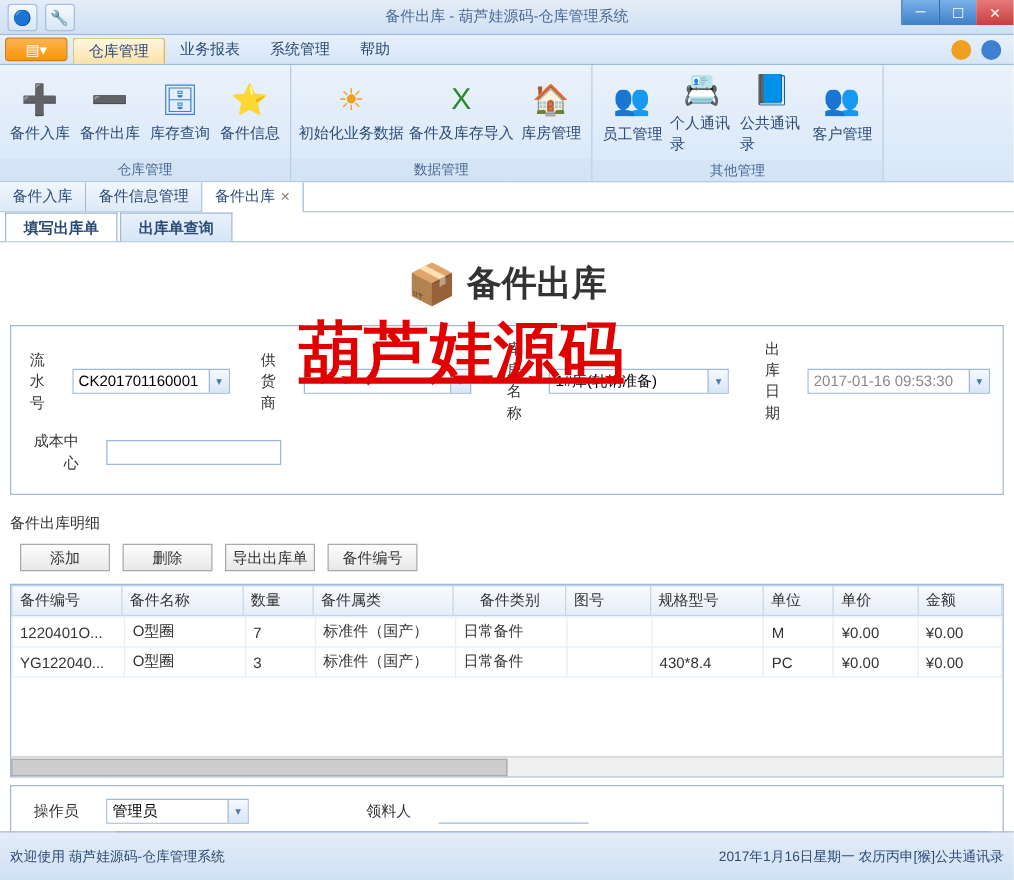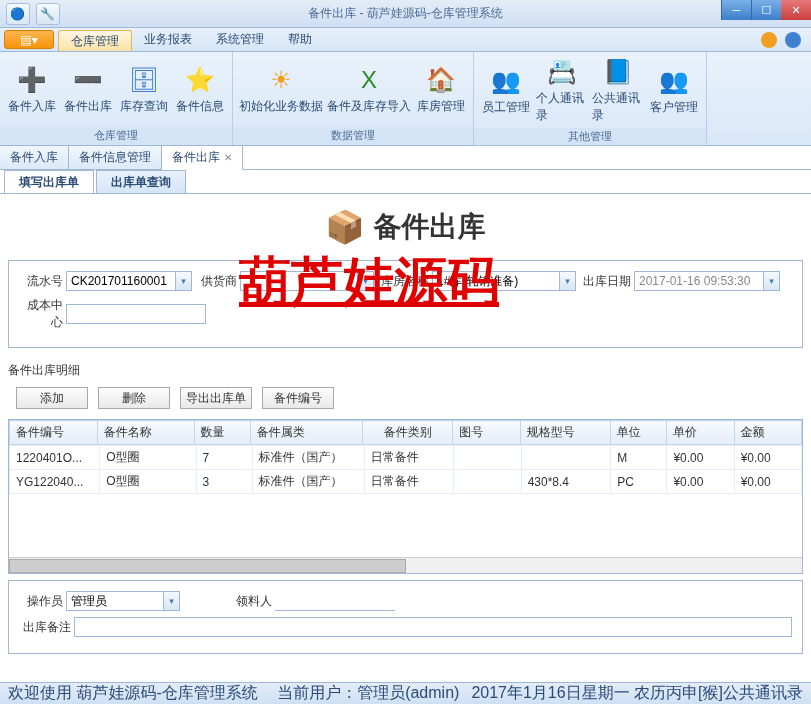--- a/index.html
+++ b/index.html
@@ -43,21 +43,21 @@
 .subtab { padding: 0 14px; font-size: 12px; color: #2b4b75; display: flex; align-items: center; cursor: pointer; background: linear-gradient(#e8f1fb,#d6e5f7); border: 1px solid #a0b8d4; border-bottom: none; margin-right: 2px; }
 .subtab.active { background: #fff; }
 
 
 .page { padding: 0 8px; background: #fff; height: 504px; overflow: hidden; }
 .pagetitle { text-align: center; padding: 14px 0; }
 .pagetitle .tt { font-size: 28px; color: #333; font-weight: 600; display: inline-flex; align-items: center; gap: 8px; }
 .pagetitle .ticon { font-size: 32px; }
 
 .form1 { border: 1px solid #a0b8d4; padding: 10px; margin-bottom: 8px; font-size: 12px; color: #333; position: relative; }
-.frow { display: flex; align-items: center; margin-bottom: 6px; gap: 1px; flex-wrap: nowrap; }
+.frow { display: flex; align-items: center; margin-bottom: 6px; gap: 20px; flex-wrap: nowrap; }
 .flabel { width: 44px; text-align: right; margin-right: 2px; }
 .finput { height: 20px; border: 1px solid #9db8d9; padding: 0 4px; font-size: 12px; }
 .fdd { height: 20px; border: 1px solid #9db8d9; display: inline-flex; }
 .fdd input { border: none; height: 18px; padding: 0 4px; font-size: 12px; }
 .fdd .ddbtn { width: 16px; background: linear-gradient(#f5f9fd,#d8e6f5); border-left: 1px solid #9db8d9; display: flex; align-items: center; justify-content: center; font-size: 9px; color: #4a79b0; }
 .watermark { position: absolute; left: 230px; top: -14px; font-size: 52px; color: #e00000; font-weight: bold; pointer-events: none; text-decoration: underline; }
 
 .section-label { font-size: 12px; color: #333; padding: 6px 0 4px; }
 .btnrow { display: flex; gap: 10px; padding: 4px 8px; }
 .abtn { min-width: 72px; height: 22px; background: linear-gradient(#fdfdfd,#e8e8e8); border: 1px solid #a8a8a8; font-size: 12px; color: #333; cursor: pointer; }
@@ -66,21 +66,21 @@
 .grid table { width: 100%; border-collapse: collapse; font-size: 12px; }
 .grid th { background: linear-gradient(#f7fafd,#e4edf8); border: 1px solid #c4d5ea; padding: 3px 6px; text-align: left; font-weight: normal; color: #333; }
 .grid td { border: 1px solid #e4edf8; padding: 3px 6px; color: #333; }
 .grid .gridbody { height: 112px; overflow: hidden; }
 .grid .hscroll { height: 16px; background: #f0f0f0; border-top: 1px solid #ccc; position: relative; }
 .grid .hscroll .thumb { position: absolute; left: 0; width: 50%; height: 14px; top: 1px; background: #cdcdcd; border: 1px solid #aaa; }
 
 .form2 { border: 1px solid #a0b8d4; padding: 10px; font-size: 12px; color: #333; margin-top: 2px; }
 
 
-.statusbar { height: 22px; background: linear-gradient(#e4ecf7,#cfe0f4); border-top: 1px solid #9db8d9; display: flex; align-items: center; font-size: 16px; color: #2b4b75; padding: 0 8px; position: absolute; bottom: 0; left: 0; right: 0; }
+.statusbar { height: 39px; background: linear-gradient(#e4ecf7,#cfe0f4); border-top: 1px solid #9db8d9; display: flex; align-items: center; font-size: 11px; color: #2b4b75; padding: 0 8px; position: absolute; bottom: 0; left: 0; right: 0; }
 .statusbar .sleft { flex: 1; }
 .statusbar .smid { margin-right: 12px; }
 
 
 .ic-plus{color:#f0a020}.ic-minus{color:#d94040}.ic-db{color:#4080d0}.ic-star{color:#f0a020}
 .ic-sun{color:#f0a020}.ic-xls{color:#2a8b2a}.ic-house{color:#d08020}
 .ic-people{color:#d08020}.ic-card{color:#f06030}.ic-book{color:#4080d0}
 </style>
 </head>
 <body>
@@ -302,15 +302,14 @@
     </div>
     <div class="frow" style="margin-top:6px">
       <span class="flabel" style="width:52px">出库备注</span>
       <input class="finput" style="flex: 1 1 0%;" value="">
     </div>
   </div>
 </div>
 
 <div class="statusbar">
   <span class="sleft">欢迎使用 葫芦娃源码-仓库管理系统</span>
-  <span class="smid">当前用户：管理员(admin)</span>
   <span>2017年1月16日星期一 农历丙申[猴]公共通讯录</span>
 </div>
 
 </body></html>

